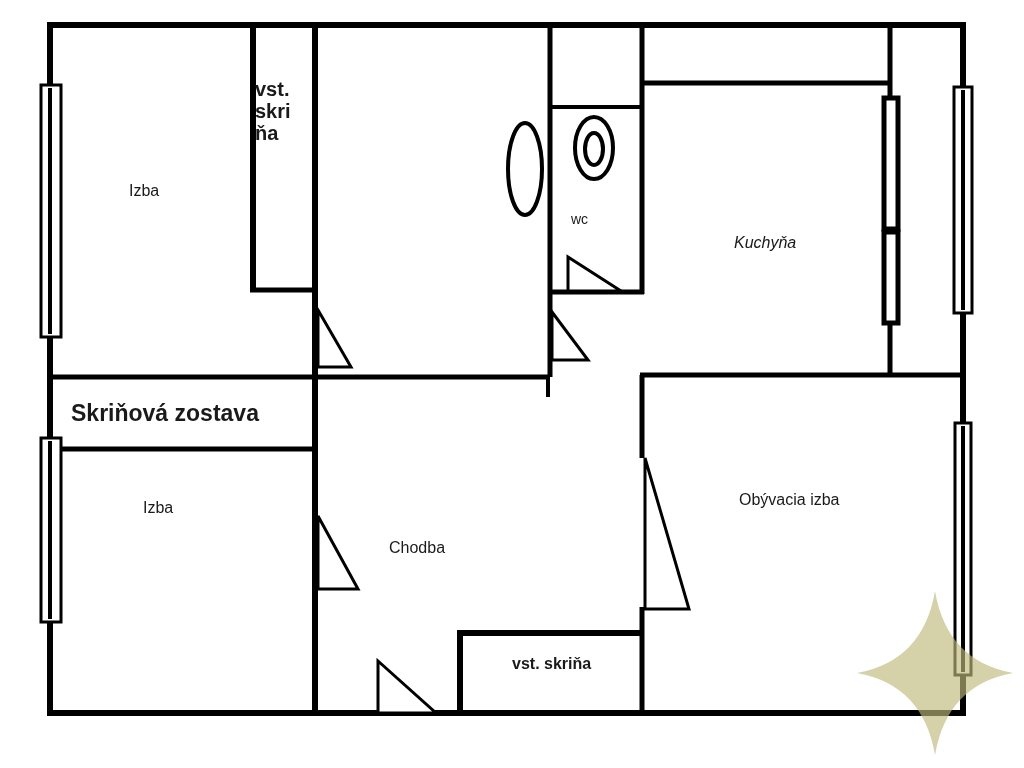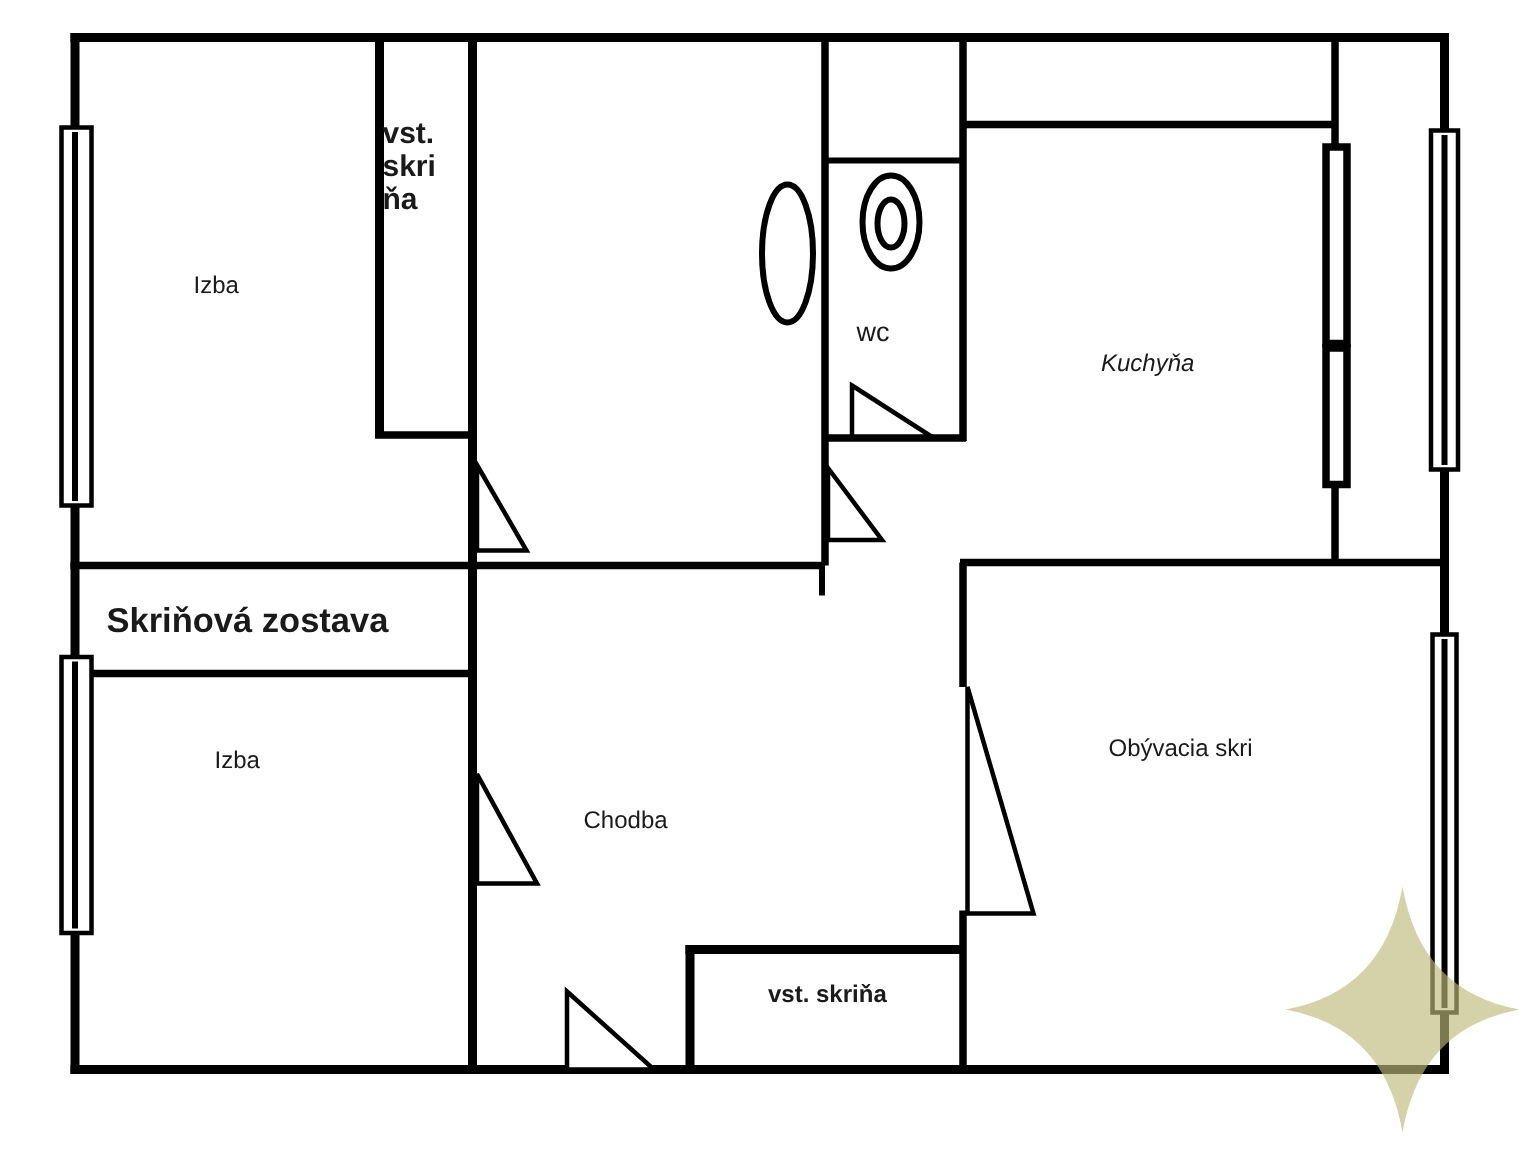--- a/index.html
+++ b/index.html
@@ -10,21 +10,21 @@
   }
   #plan-canvas{position:absolute;left:0;top:0;}
   .room-label{
     position:absolute;color:#1a1a1a;font-size:16px;line-height:1.1;
     white-space:nowrap;
   }
   .room-label.bold{font-weight:bold;}
   #label-vst-skrina-top{left:255px;top:36px;font-weight:bold;font-size:20px;line-height:22px;margin-top:42px;}
   #label-vst-skrina-top div{white-space:nowrap;}
   #label-izba-top{left:129px;top:182px;}
-  #label-wc{left:571px;top:212px;font-size:18px;}
+  #label-wc{left:571px;top:212px;font-size:14px;}
   #label-kuchyna{left:734px;top:234px;font-style:italic;}
   #label-skrinova{left:71px;top:401px;font-size:23px;}
   #label-izba-bottom{left:143px;top:499px;}
   #label-chodba{left:389px;top:539px;text-align:right;}
   #label-obyvacia{left:739px;top:491px;}
   #label-vst-skrina-bottom{left:484px;top:655px;margin-left:28px;}
 </style>
 </head>
 <body>
 
@@ -119,15 +119,15 @@
 <div id="label-wc" class="room-label">wc</div>
 
 <div id="label-kuchyna" class="room-label">Kuchyňa</div>
 
 <div id="label-skrinova" class="room-label bold">Skriňová zostava</div>
 
 <div id="label-izba-bottom" class="room-label">Izba</div>
 
 <div id="label-chodba" class="room-label">Chodba</div>
 
-<div id="label-obyvacia" class="room-label">Obývacia skri</div>
+<div id="label-obyvacia" class="room-label">Obývacia izba</div>
 
 <div id="label-vst-skrina-bottom" class="room-label bold">vst. skriňa</div>
 
 </body></html>

